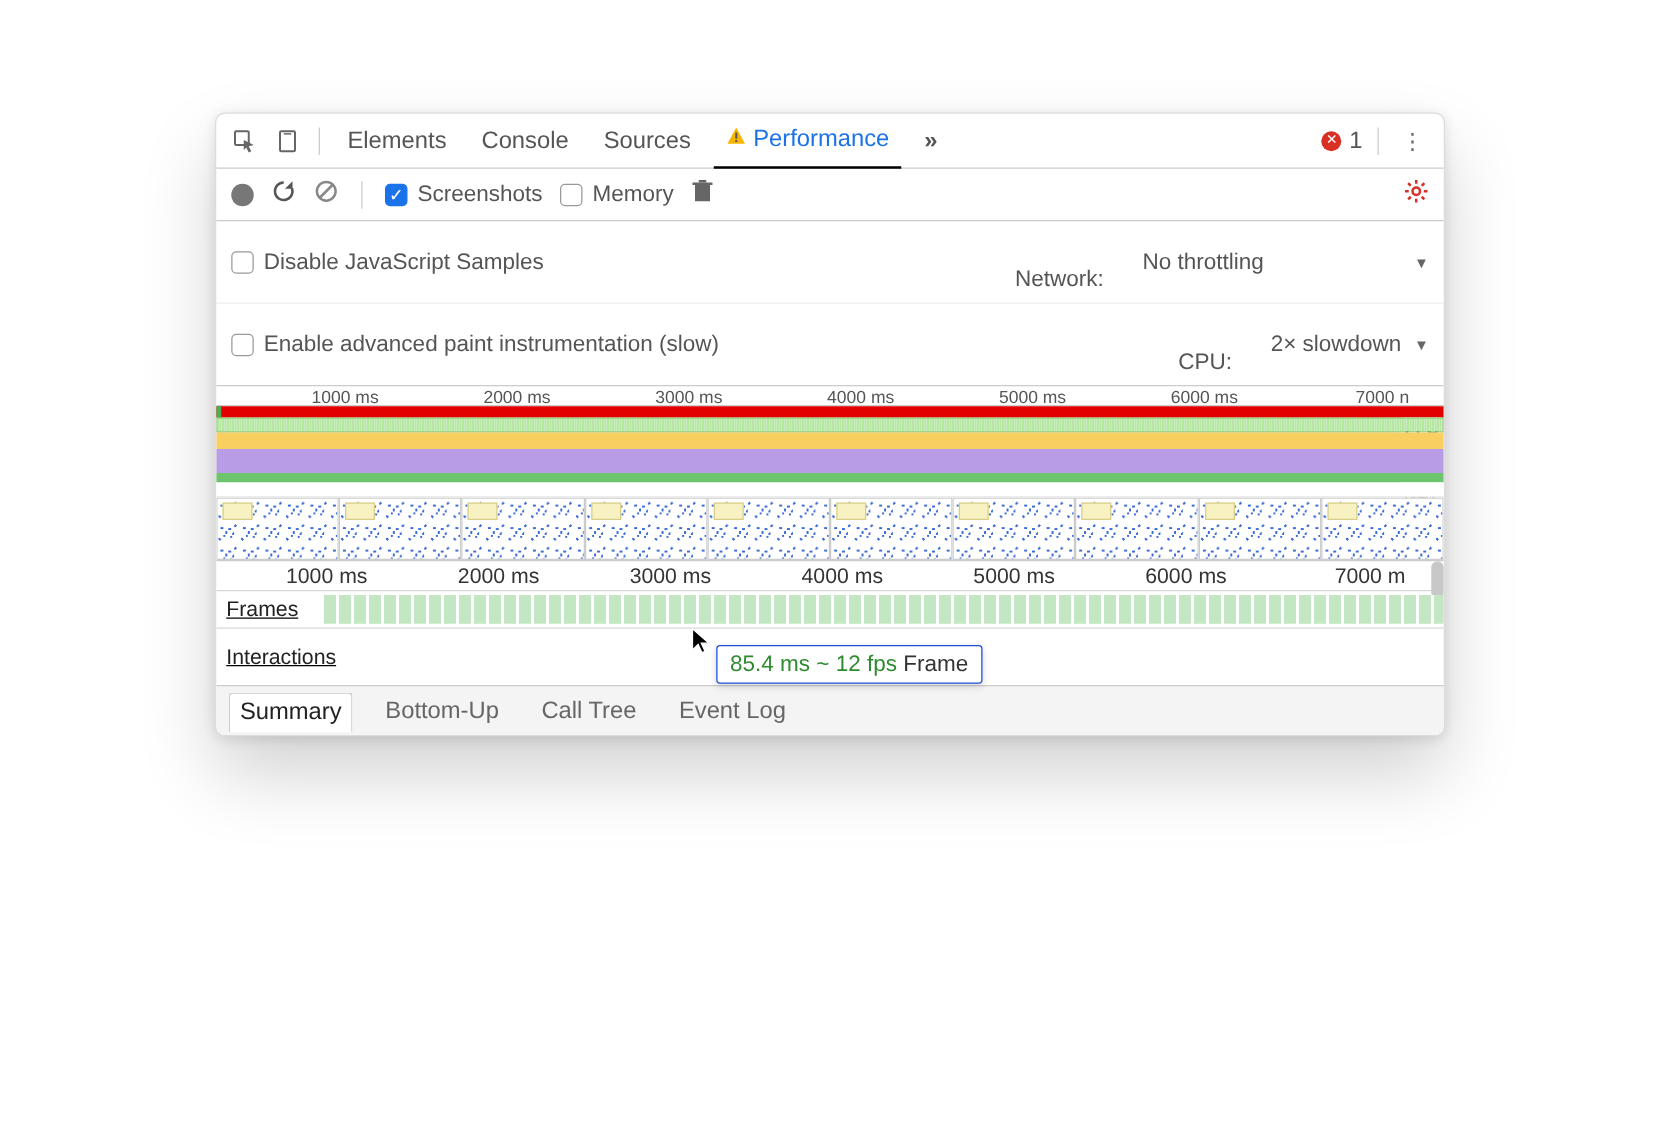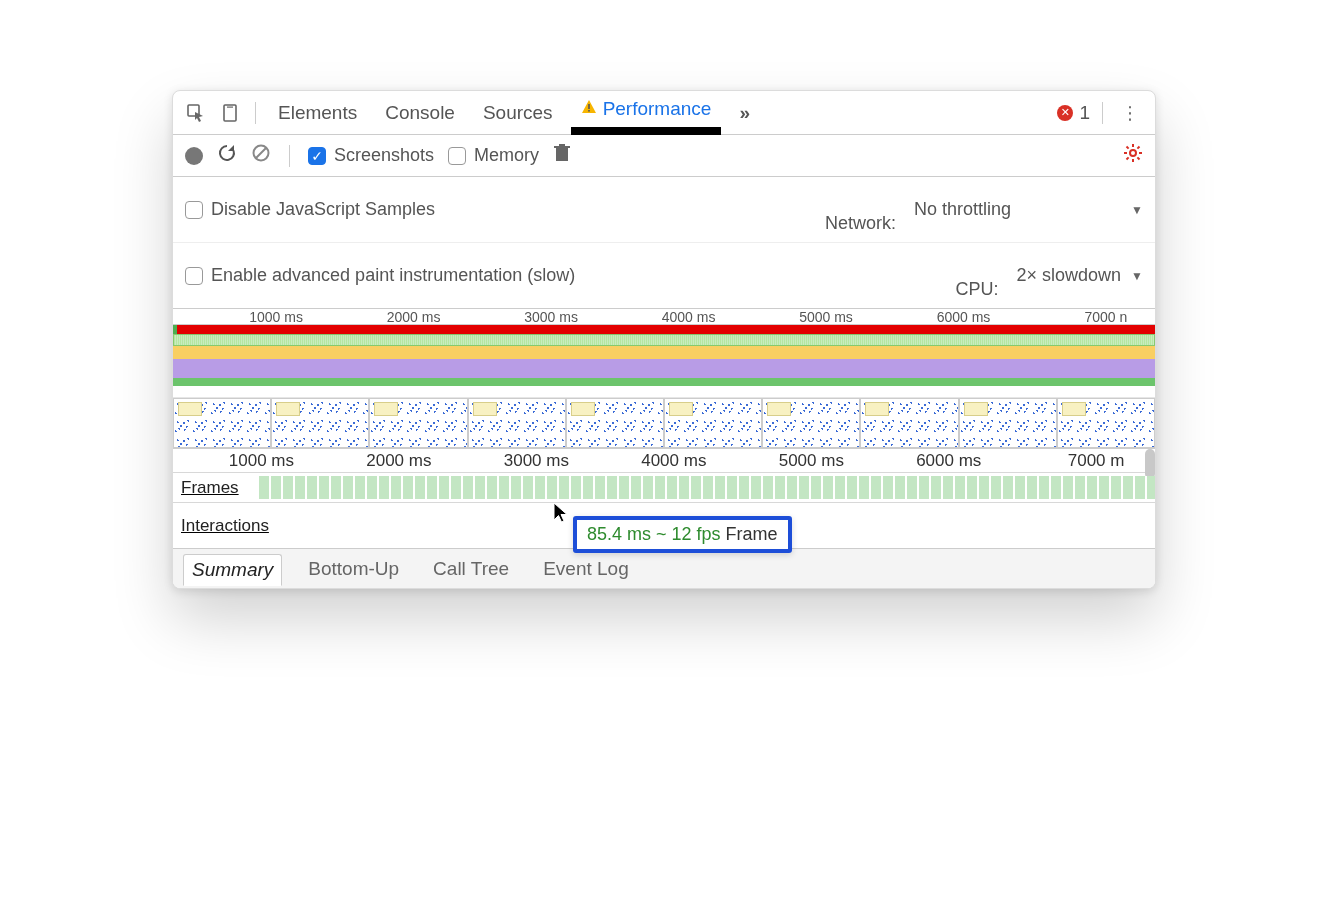--- a/index.html
+++ b/index.html
@@ -8,37 +8,37 @@
   .titlebar { height: 36px; display: flex; align-items: center; padding: 0 12px; gap: 10px; border-bottom: 1px solid #dcdcdc; background: linear-gradient(#f5f5f5, #ececec); }
   .tl-btn { width: 14px; height: 14px; border-radius: 50%; display: inline-block; }
   .tl-red { background: #ff5f57; }
   .tl-yellow { background: #ffbd2e; }
   .tl-green { background: #28c940; }
   .titlebar .title { flex: 1; text-align: center; color: #555; font-size: 18px; font-weight: 400; white-space: nowrap; overflow: hidden; }
   .tabs { height: 44px; display: flex; align-items: center; border-bottom: 1px solid #ccc; padding: 0 10px; gap: 8px; color: #555; font-size: 19px; }
   .tab-icon-btn { width: 26px; height: 26px; display: flex; align-items: center; justify-content: center; color: #666; }
   .divider-v { width: 1px; height: 22px; background: #ccc; margin: 0 4px; }
   .tab { padding: 0 10px; height: 44px; display: flex; align-items: center; gap: 6px; color: #555; }
-  .tab.active { color: #1a73e8; border-bottom: 8px solid #000000; }
+  .tab.active { color: #1a73e8; border-bottom: 2px solid #000000; }
   .overflow-icon { color: #555; font-weight: bold; }
   .tabs .spacer { flex: 1; }
   .err-badge { display: flex; align-items: center; gap: 6px; color: #555; }
   .err-circle { width: 16px; height: 16px; border-radius: 50%; background: #d93025; color: #fff; font-size: 11px; display: flex; align-items: center; justify-content: center; line-height: 1; }
   .kebab { font-size: 18px; color: #666; padding: 0 6px; }
 
   .toolbar { height: 42px; display: flex; align-items: center; gap: 14px; padding: 0 12px; border-bottom: 1px solid #ccc; color: #555; font-size: 18px; }
   .toolbar .spacer { flex: 1; }
   .record-btn { width: 18px; height: 18px; border-radius: 50%; background: #777; }
   .reload-icon, .clear-icon, .trash-icon { color: #666; }
   .checkbox { width: 18px; height: 18px; border: 1.5px solid #999; border-radius: 4px; display: inline-flex; align-items: center; justify-content: center; }
   .checkbox.checked { background: #1a73e8; border-color: #1a73e8; color: #fff; font-size: 14px; }
   .chk-row { display: flex; align-items: center; gap: 8px; }
   .gear { color: #d93025; font-size: 20px; }
 
-  .settings-row { display: flex; align-items: center; gap: 14px; padding: 8px 12px; color: #555; font-size: 18px; border-bottom: 1px solid #eee; }
+  .settings-row { display: flex; align-items: center; gap: 27px; padding: 8px 12px; color: #555; font-size: 18px; border-bottom: 1px solid #eee; }
   .settings-row .spacer { flex: 1; }
   .dropdown-label { margin-right: 4px; margin-top: 28px; }
   .dropdown-val { color: #555; display: inline-flex; align-items: center; gap: 10px; }
   .dropdown-caret { color: #666; font-size: 12px; }
 
   .overview { position: relative; }
   .ruler { height: 16px; display: flex; font-size: 14px; color: #555; border-bottom: 1px solid #ccc; position: relative; }
   .ruler .tick { position: absolute; top: 0; transform: translateX(-50%); }
   .ruler .tick::before { content: ""; position: absolute; left: 50%; bottom: -16px; width: 1px; height: 4px; background: #aaa; }
 
@@ -71,26 +71,26 @@
   .flame-ruler { height: 24px; display: flex; align-items: center; font-size: 17px; color: #333; position: relative; border-top: 1px solid #ccc; }
   .flame-ruler .tick { position: absolute; transform: translateX(-50%); }
   .lane { display: flex; align-items: center; border-top: 1px solid #d8d8d8; height: 30px; }
   .lane .lname { width: 86px; padding-left: 8px; font-size: 17px; color: #222; }
   .lane .lbody { flex: 1; position: relative; height: 100%; }
   .frames-fill { position: absolute; left: 0; right: 0; top: 3px; bottom: 3px; background: repeating-linear-gradient(90deg, #c3e6c3 0 10px, #fff 10px 12px); }
   .scrollbar-stub { position:absolute; right:0; top:0; width:10px; height:30px; background:#c8c8c8; border-radius:5px; }
 
   .cursor { position: absolute; pointer-events: none; }
   .cursor svg { width: 18px; height: 22px; }
-  .tooltip { position: absolute; background: #fff; border: 4px solid #1d4ed8; border-radius: 3px; padding: 4px 10px; font-size: 18px; color: #333; box-shadow: 0 2px 6px rgba(0,0,0,0.15); white-space: nowrap; }
+  .tooltip { position: absolute; background: #fff; border: 1px solid #1d4ed8; border-radius: 3px; padding: 4px 10px; font-size: 18px; color: #333; box-shadow: 0 2px 6px rgba(0,0,0,0.15); white-space: nowrap; }
   .tooltip .ms { color: #2e8b2e; font-weight: 500; }
 
   .bottom-tabs { height: 40px; display: flex; align-items: center; gap: 18px; padding: 0 10px; border-top: 1px solid #ccc; font-size: 19px; color: #666; background: #f4f4f4; }
   .bottom-tabs .btab { padding: 4px 8px; }
-  .bottom-tabs .btab.active { background: #fff; color: #222; border: 1px solid #ccc; border-bottom: 1px solid #fff; border-radius: 3px 3px 0 0; position: relative; top: 1px; font-style: italic; }
+  .bottom-tabs .btab.active { background: #fff; color: #222; border: 1px solid #ccc; border-bottom: 1px solid #fff; border-radius: 3px 3px 0 0; position: relative; top: 1px; }
 
   .mainrow { position: relative; text-decoration: underline; }
 </style>
 </head>
 <body>
 
 <div class="window">
 
 
   <div class="tabs">

